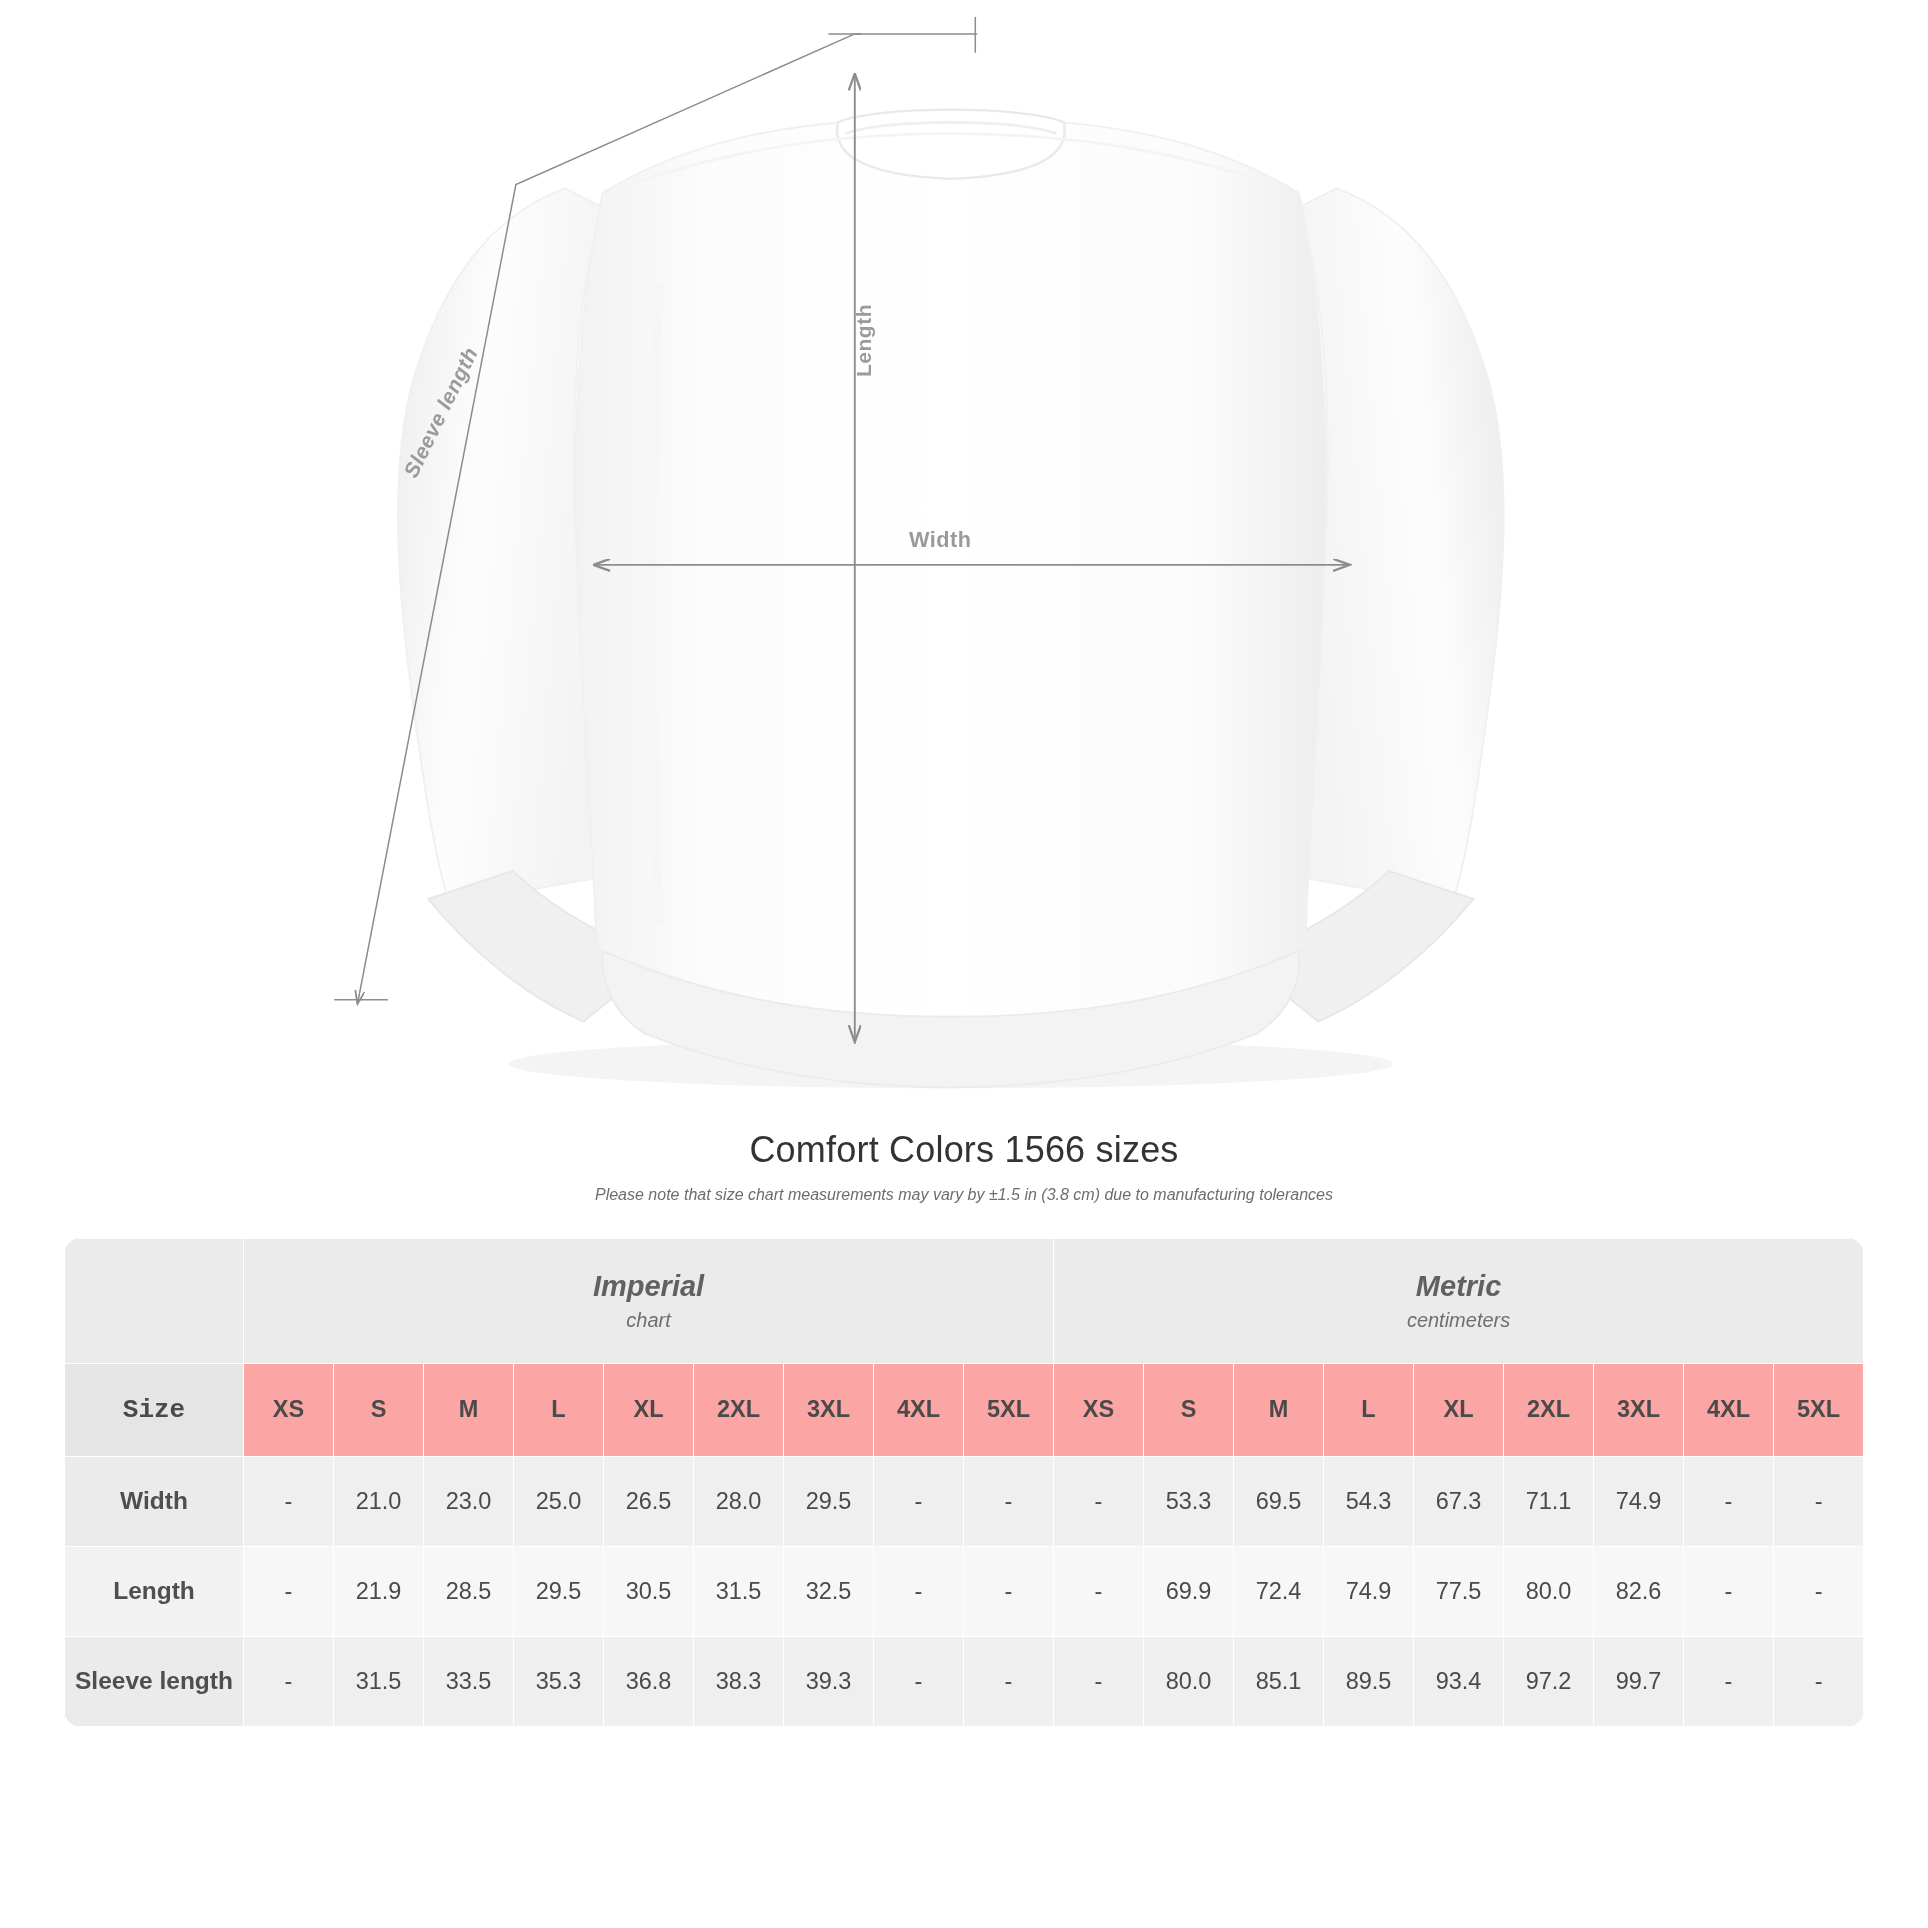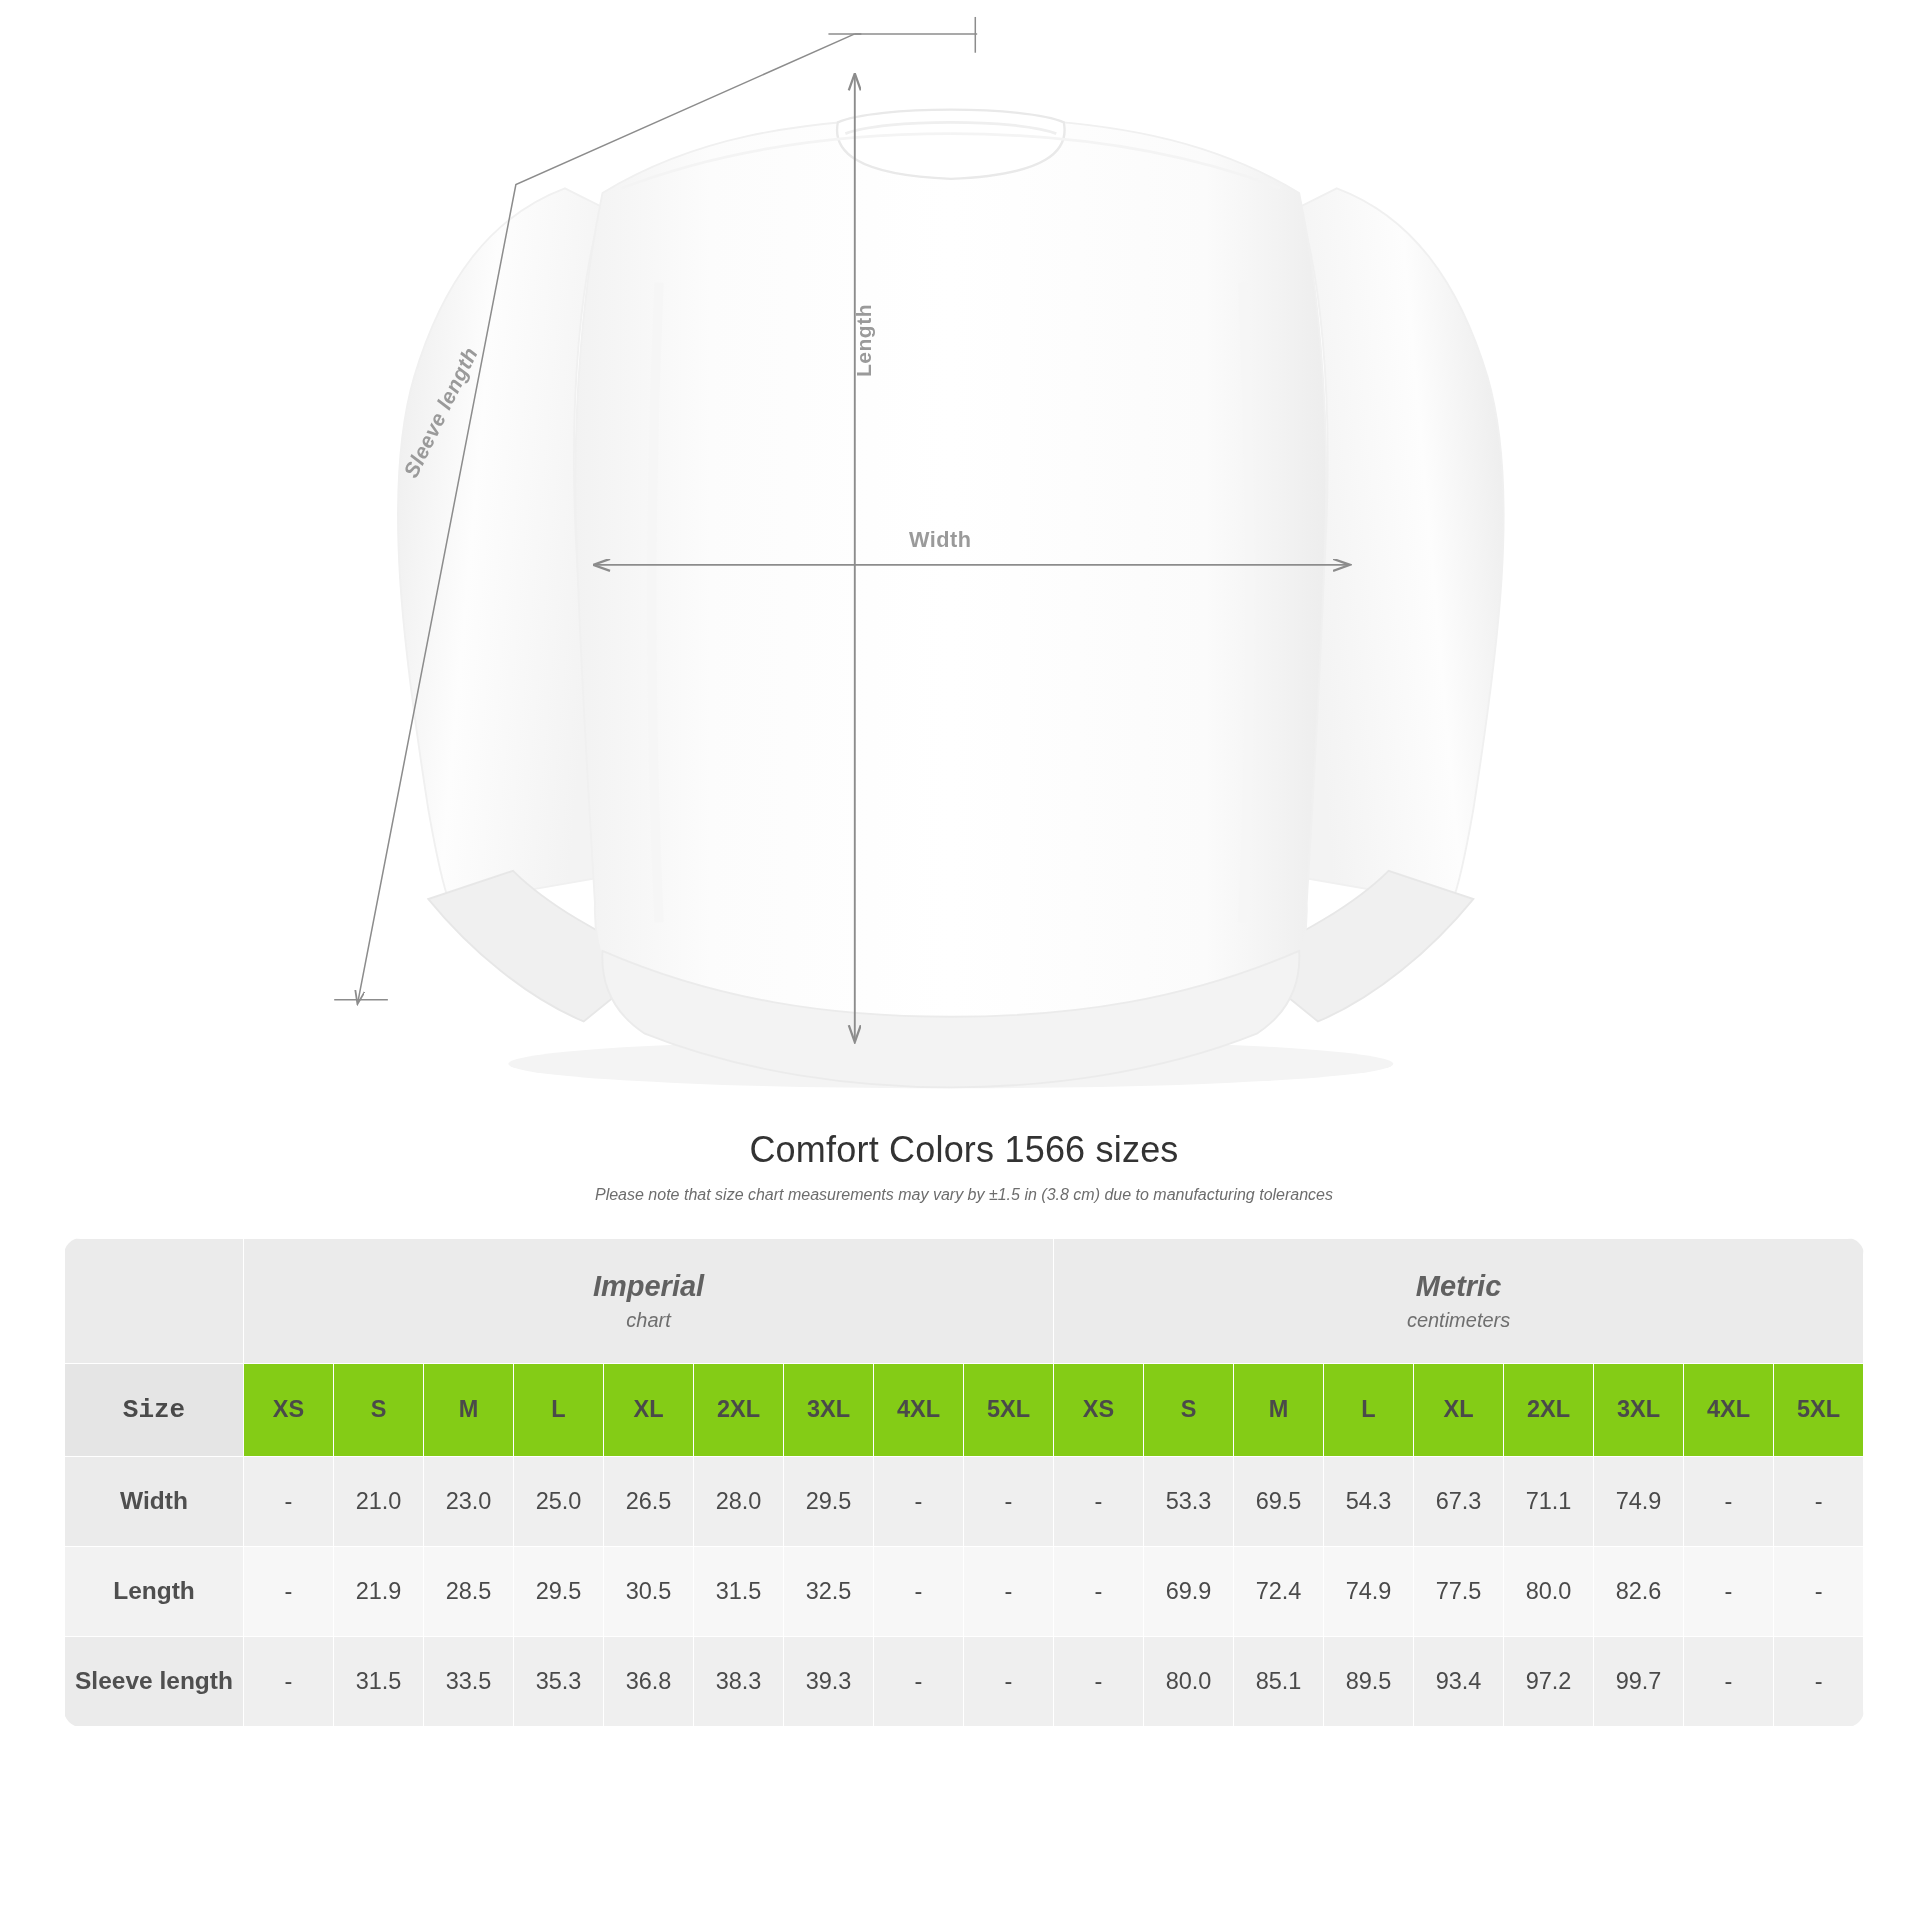--- a/index.html
+++ b/index.html
@@ -110,21 +110,21 @@
   .unit-sub {
     font-size: 20px;
     font-style: italic;
     color: #6f6f6f;
     margin-top: 5.6px;
   }
   .unit-head td.corner {
     background: #ebebeb;
   }
   .hdr-row td {
-    background: #84cc16;
+    background: #fca5a5;
     height: 90px;
     font-weight: bold;
     color: #4f4f4f;
     font-size: 23.5px;
   }
   .hdr-row td.rowhead {
     background: #e5e5e5;
     font-size: 26px;
     font-family: Liberation Mono, monospace;
   }

